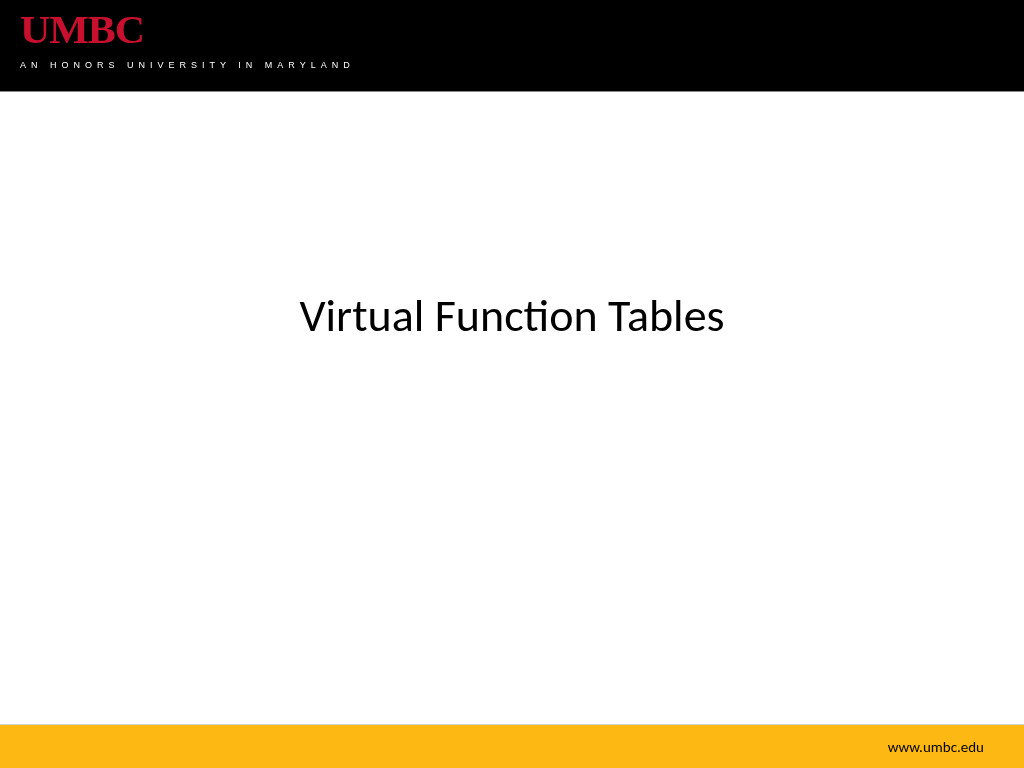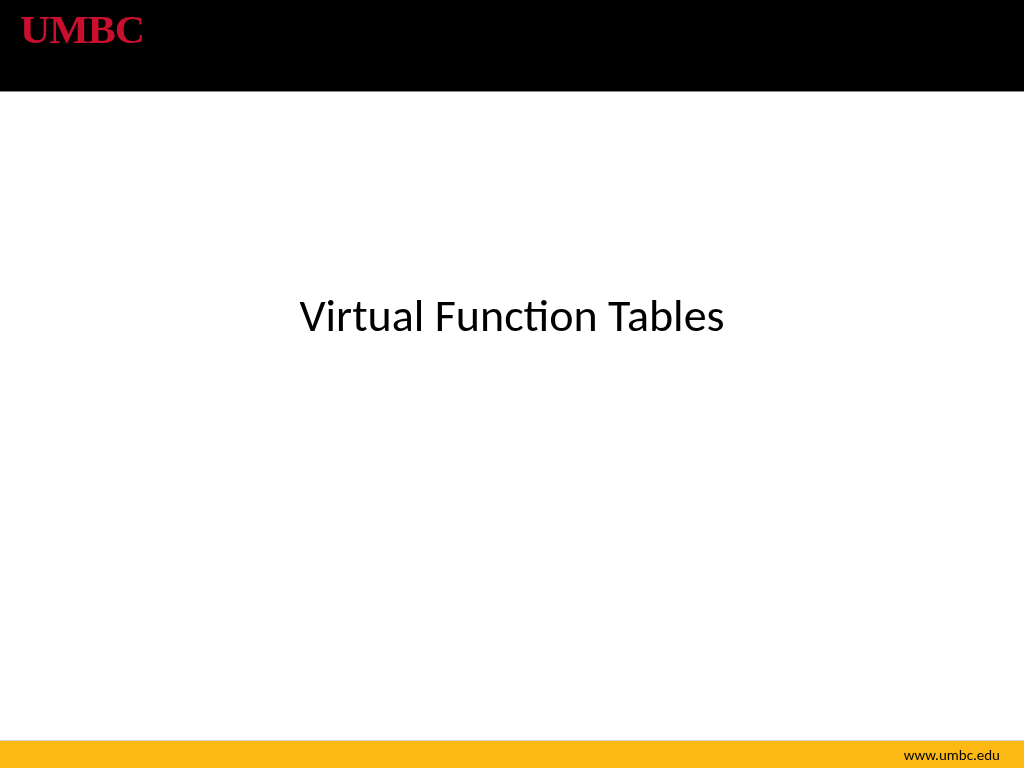--- a/index.html
+++ b/index.html
@@ -52,38 +52,39 @@
       border-radius: 27px;
     }
     .title {
       font-size: 46px;
       color: #000000;
       font-weight: 400;
       text-align: center;
     }
     .footer {
       background: #fdb813;
-      height: 28px;
+      height: 44px;
       display: flex;
       align-items: center;
       justify-content: flex-end;
-      padding-right: 24px;
+      padding-right: 40px;
       border-top: 1px solid #d0d0d0;
     }
     .footer-url {
       color: #000000;
       font-size: 15px;
       font-family: "Calibri", Arial, sans-serif;
     }
   </style>
 </head>
 <body>
 
 <div class="header">
   <div class="logo-text">UMBC</div>
+  <div class="tagline">AN HONORS UNIVERSITY IN MARYLAND</div>
 </div>
 
 <div class="content">
   <h1 class="title">Virtual Function Tables</h1>
 </div>
 
 <div class="footer">
   <span class="footer-url">www.umbc.edu</span>
 </div>
 

